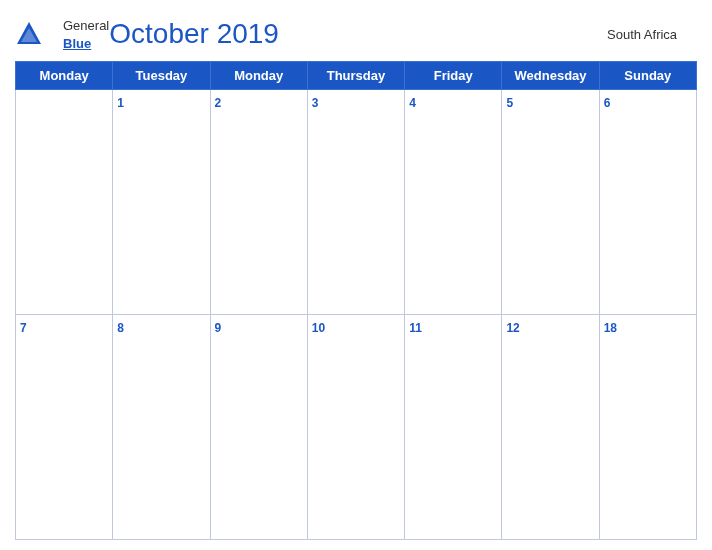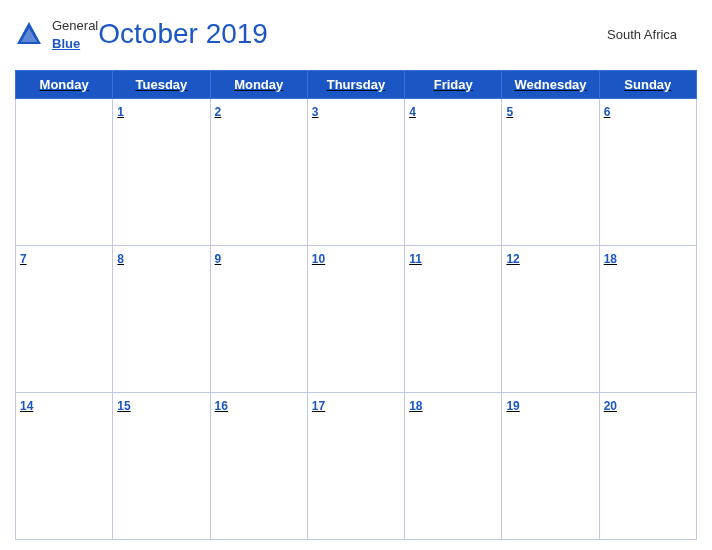--- a/index.html
+++ b/index.html
@@ -16,21 +16,21 @@
     .header-top {
       display: flex;
       align-items: center;
       justify-content: space-between;
       padding: 6px 0 2px 0;
     }
 
     .logo {
       display: flex;
       align-items: center;
-      gap: 9px;
+      gap: 20px;
     }
 
     .logo-text-general {
       font-size: 13px;
       color: #333;
       font-weight: normal;
     }
 
     .logo-text-blue {
       font-size: 13px;
@@ -54,22 +54,21 @@
     .country-label {
       font-size: 13px;
       color: #333;
       min-width: 90px;
     }
 
     .calendar-table {
       width: 100%;
       border-collapse: collapse;
       flex: 1;
-      margin-top: 16px;
-      text-decoration: underline;
+      margin-top: 7px;
     }
 
     .calendar-table th {
       background-color: #1a56c4;
       color: #fff;
       font-size: 13px;
       font-weight: bold;
       text-align: center;
       padding: 6px 4px;
       border: 1px solid #3a70d4;
@@ -143,23 +142,14 @@
       </tr>
       <tr class="week-row">
         <td><span class="day-number">7</span></td>
         <td><span class="day-number">8</span></td>
         <td><span class="day-number">9</span></td>
         <td><span class="day-number">10</span></td>
         <td><span class="day-number">11</span></td>
         <td><span class="day-number">12</span></td>
         <td><span class="day-number">18</span></td>
       </tr>
-      <tr class="week-row">
-        <td><span class="day-number">14</span></td>
-        <td><span class="day-number">15</span></td>
-        <td><span class="day-number">16</span></td>
-        <td><span class="day-number">17</span></td>
-        <td><span class="day-number">18</span></td>
-        <td><span class="day-number">19</span></td>
-        <td><span class="day-number">20</span></td>
-      </tr>
     </tbody>
 </table>
 
 </body></html>

